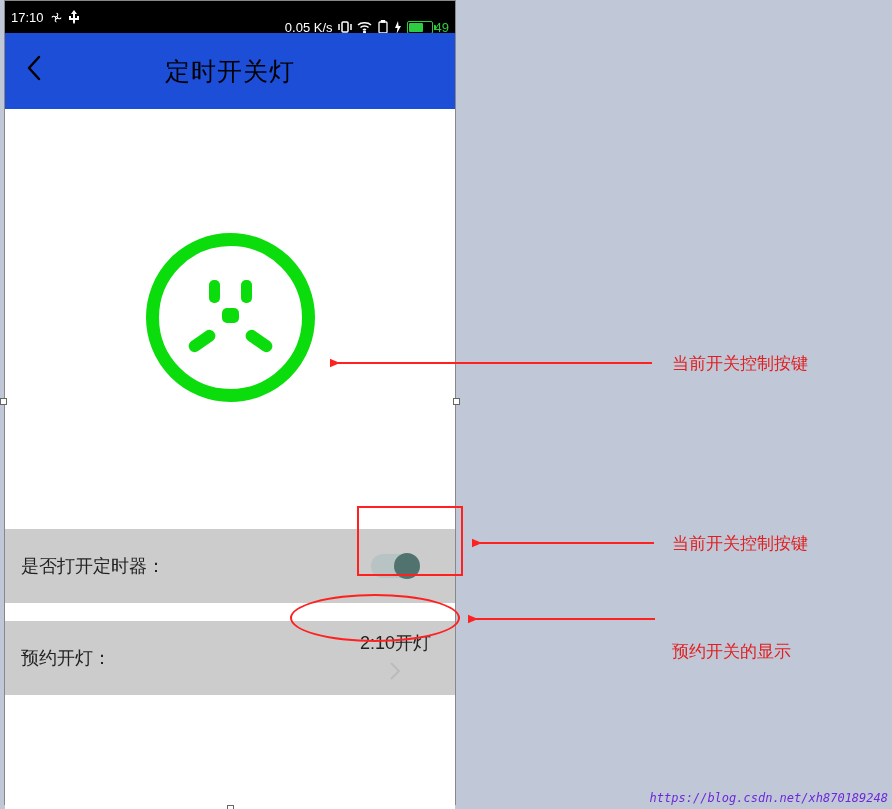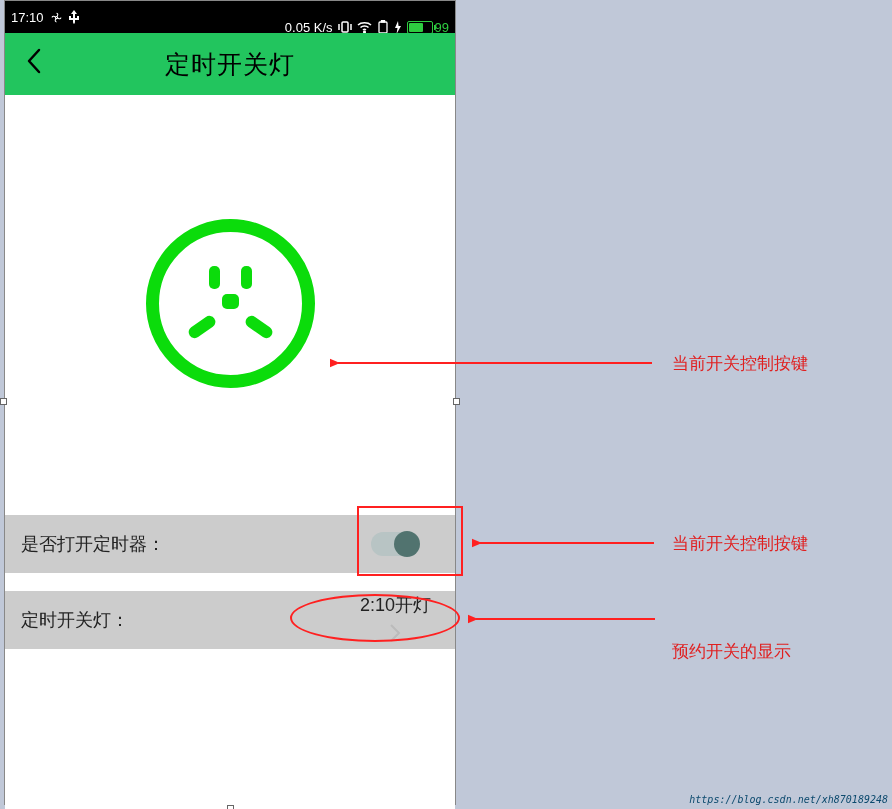--- a/index.html
+++ b/index.html
@@ -74,22 +74,22 @@
       border-radius: 0 1px 1px 0;
     }
     .battery-fill {
       background: #2ecc40;
       height: 9px;
       width: 60%;
       margin-left: 1px;
       border-radius: 1px;
     }
     .app-header {
-      height: 62px;
-      background: #22c55e;
+      height: 76px;
+      background: #1d4ed8;
       display: flex;
       align-items: center;
       position: relative;
     }
     .back-btn {
       position: absolute;
       left: 12px;
       font-size: 30px;
       font-weight: 300;
       color: #000;
@@ -107,21 +107,21 @@
       background: #fff;
       height: 420px;
       display: flex;
       align-items: center;
       justify-content: center;
     }
     .socket-btn {
       cursor: pointer;
     }
     .row {
-      height: 58px;
+      height: 74px;
       background: #cccccc;
       display: flex;
       align-items: center;
       padding: 0 16px;
       justify-content: space-between;
     }
     .row-spacer {
       height: 18px;
       background: #fff;
     }
@@ -195,22 +195,22 @@
       position: absolute;
       width: 7px;
       height: 7px;
       border: 1px solid #666;
       background: #fff;
     }
     .watermark {
       position: absolute;
       bottom: 4px;
       right: 4px;
-      color: #0c4a6e;
-      font-size: 10px;
+      color: #6d28d9;
+      font-size: 12px;
       font-family: monospace;
       font-style: italic;
     }
   </style>
 </head>
 <body>
 
 <div class="phone-frame">
 
   <div class="status-bar">
@@ -253,21 +253,21 @@
       </span>
       <span class="status-icon">
         <svg width="8" height="13" viewBox="0 0 8 13" fill="#fff">
             <path d="M4 0 L1 7 L3.5 7 L2.5 13 L7 5 L4.5 5 Z"></path>
           </svg>
       </span>
       <span class="battery">
         <span class="battery-shell">
             <span class="battery-fill"></span>
           </span>
-        <span style="color:#2ecc40;font-size:13px;">99</span>
+        <span style="color:#2ecc40;font-size:13px;">49</span>
       </span>
     </div>
   </div>
 
   <div class="app-header">
     <div class="back-btn">
       <svg width="18" height="28" viewBox="0 0 18 28" fill="none" stroke="#000" stroke-width="2.5" stroke-linecap="round" stroke-linejoin="round">
           <polyline points="14,3 4,14 14,25"></polyline>
         </svg>
     </div>
@@ -290,21 +290,21 @@
   <div class="row">
     <span class="row-label">是否打开定时器：</span>
     <div class="toggle">
       <div class="toggle-knob"></div>
     </div>
   </div>
 
   <div class="row-spacer"></div>
 
   <div class="row">
-    <span class="row-label">定时开关灯：</span>
+    <span class="row-label">预约开灯：</span>
     <div class="schedule-value">
       <span class="schedule-text">2:10开灯</span>
       <span class="chevron-right">
         <svg width="12" height="20" viewBox="0 0 12 20" fill="none" stroke="#bbb" stroke-width="2">
             <polyline points="2,2 10,10 2,18"></polyline>
           </svg>
       </span>
     </div>
   </div>
 

